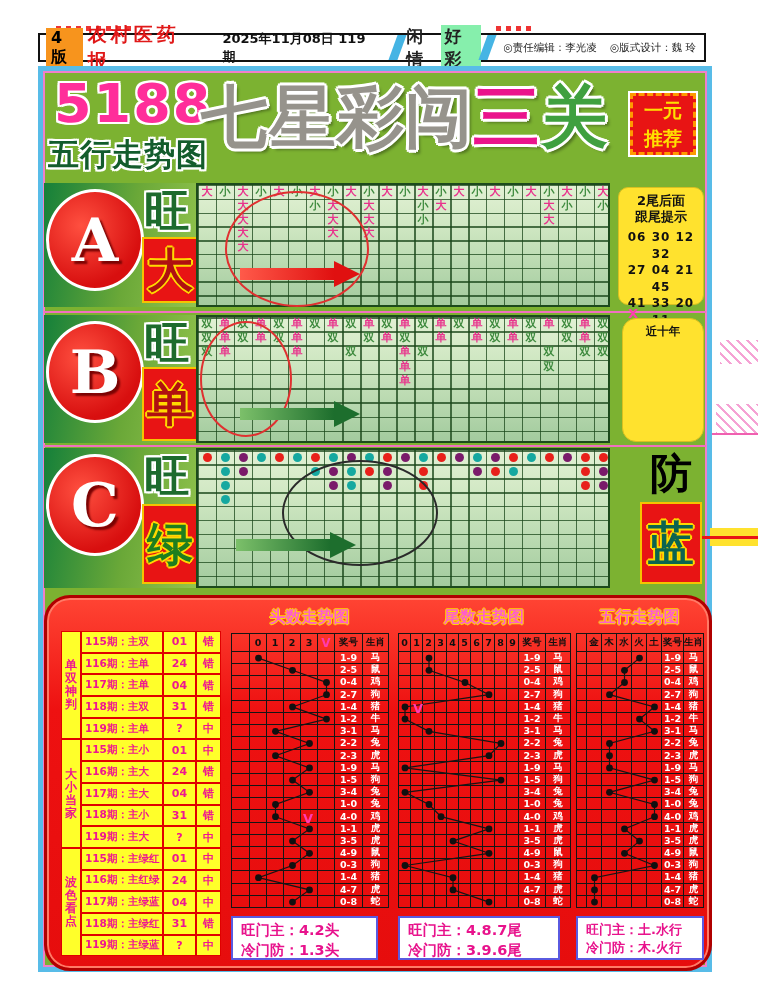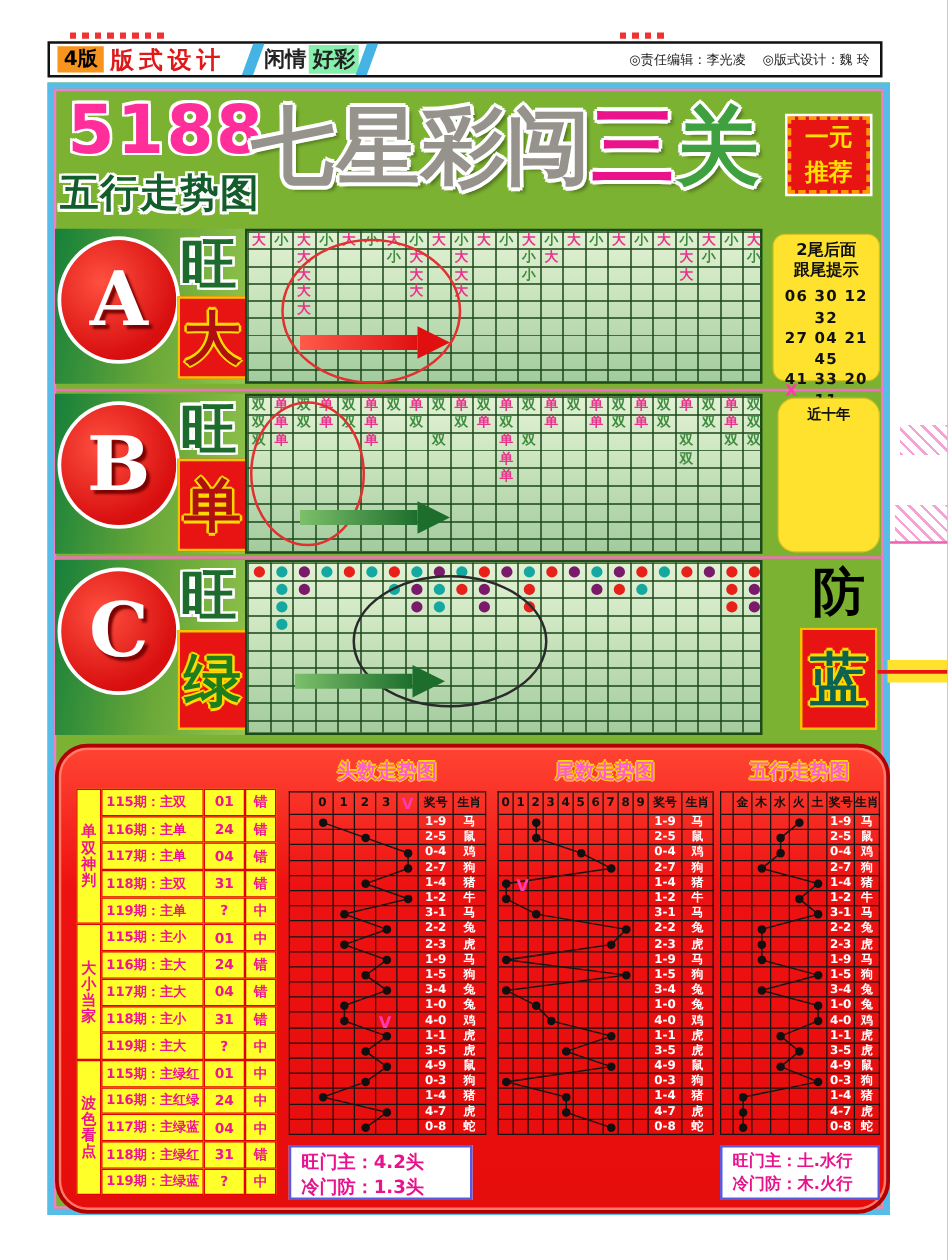--- a/index.html
+++ b/index.html
@@ -117,21 +117,22 @@
   .regmark{position:absolute;height:5px;background:repeating-linear-gradient(90deg,#e33 0 5px,transparent 5px 10px)}
 </style>
 </head>
 <body>
 
 <div class="regmark" style="left:56px;top:26px;width:80px"></div>
 <div class="regmark" style="left:496px;top:26px;width:40px"></div>
 
 <div id="hdr">
   <span id="edition">4版</span>
-  <span id="paper">版式设计</span>
+  <span id="paper">农村医药报</span>
+  <span id="date">2025年11月08日 119期</span>
   <span id="tab">
     <span class="tabstripe"></span>
     <span id="tabL">闲情</span>
     <span id="tabR">好彩</span>
     <span class="tabstripe"></span>
   </span>
   <span id="credits">
     <span>◎责任编辑：李光凌</span>
     <span>◎版式设计：魏 玲</span>
   </span>
@@ -1119,20 +1120,24 @@
         <circle cx="17.5" cy="243.7" r="3.4" fill="#101010"></circle>
         <circle cx="17.5" cy="255.89999999999998" r="3.4" fill="#101010"></circle>
         <circle cx="17.5" cy="268.1" r="3.4" fill="#101010"></circle>
       </svg>
     </div>
 
   <div class="note" style="left:184px;top:318px;width:147px">
     <div>旺门主：4.2头</div>
     <div>冷门防：1.3头</div>
   </div>
+  <div class="note" style="left:351px;top:318px;width:162px">
+    <div>旺门主：4.8.7尾</div>
+    <div>冷门防：3.9.6尾</div>
+  </div>
   <div class="note" style="left:529px;top:318px;width:128px;font-size:13px">
     <div>旺门主：土.水行</div>
     <div>冷门防：木.火行</div>
   </div>
 </div>
 
 <div class="hatch" style="left:720px;top:340px;width:38px;height:24px"></div>
 <div class="hatch" style="left:716px;top:404px;width:42px;height:30px"></div>
 <div id="pline"></div>
 <div id="ystrip"></div>

